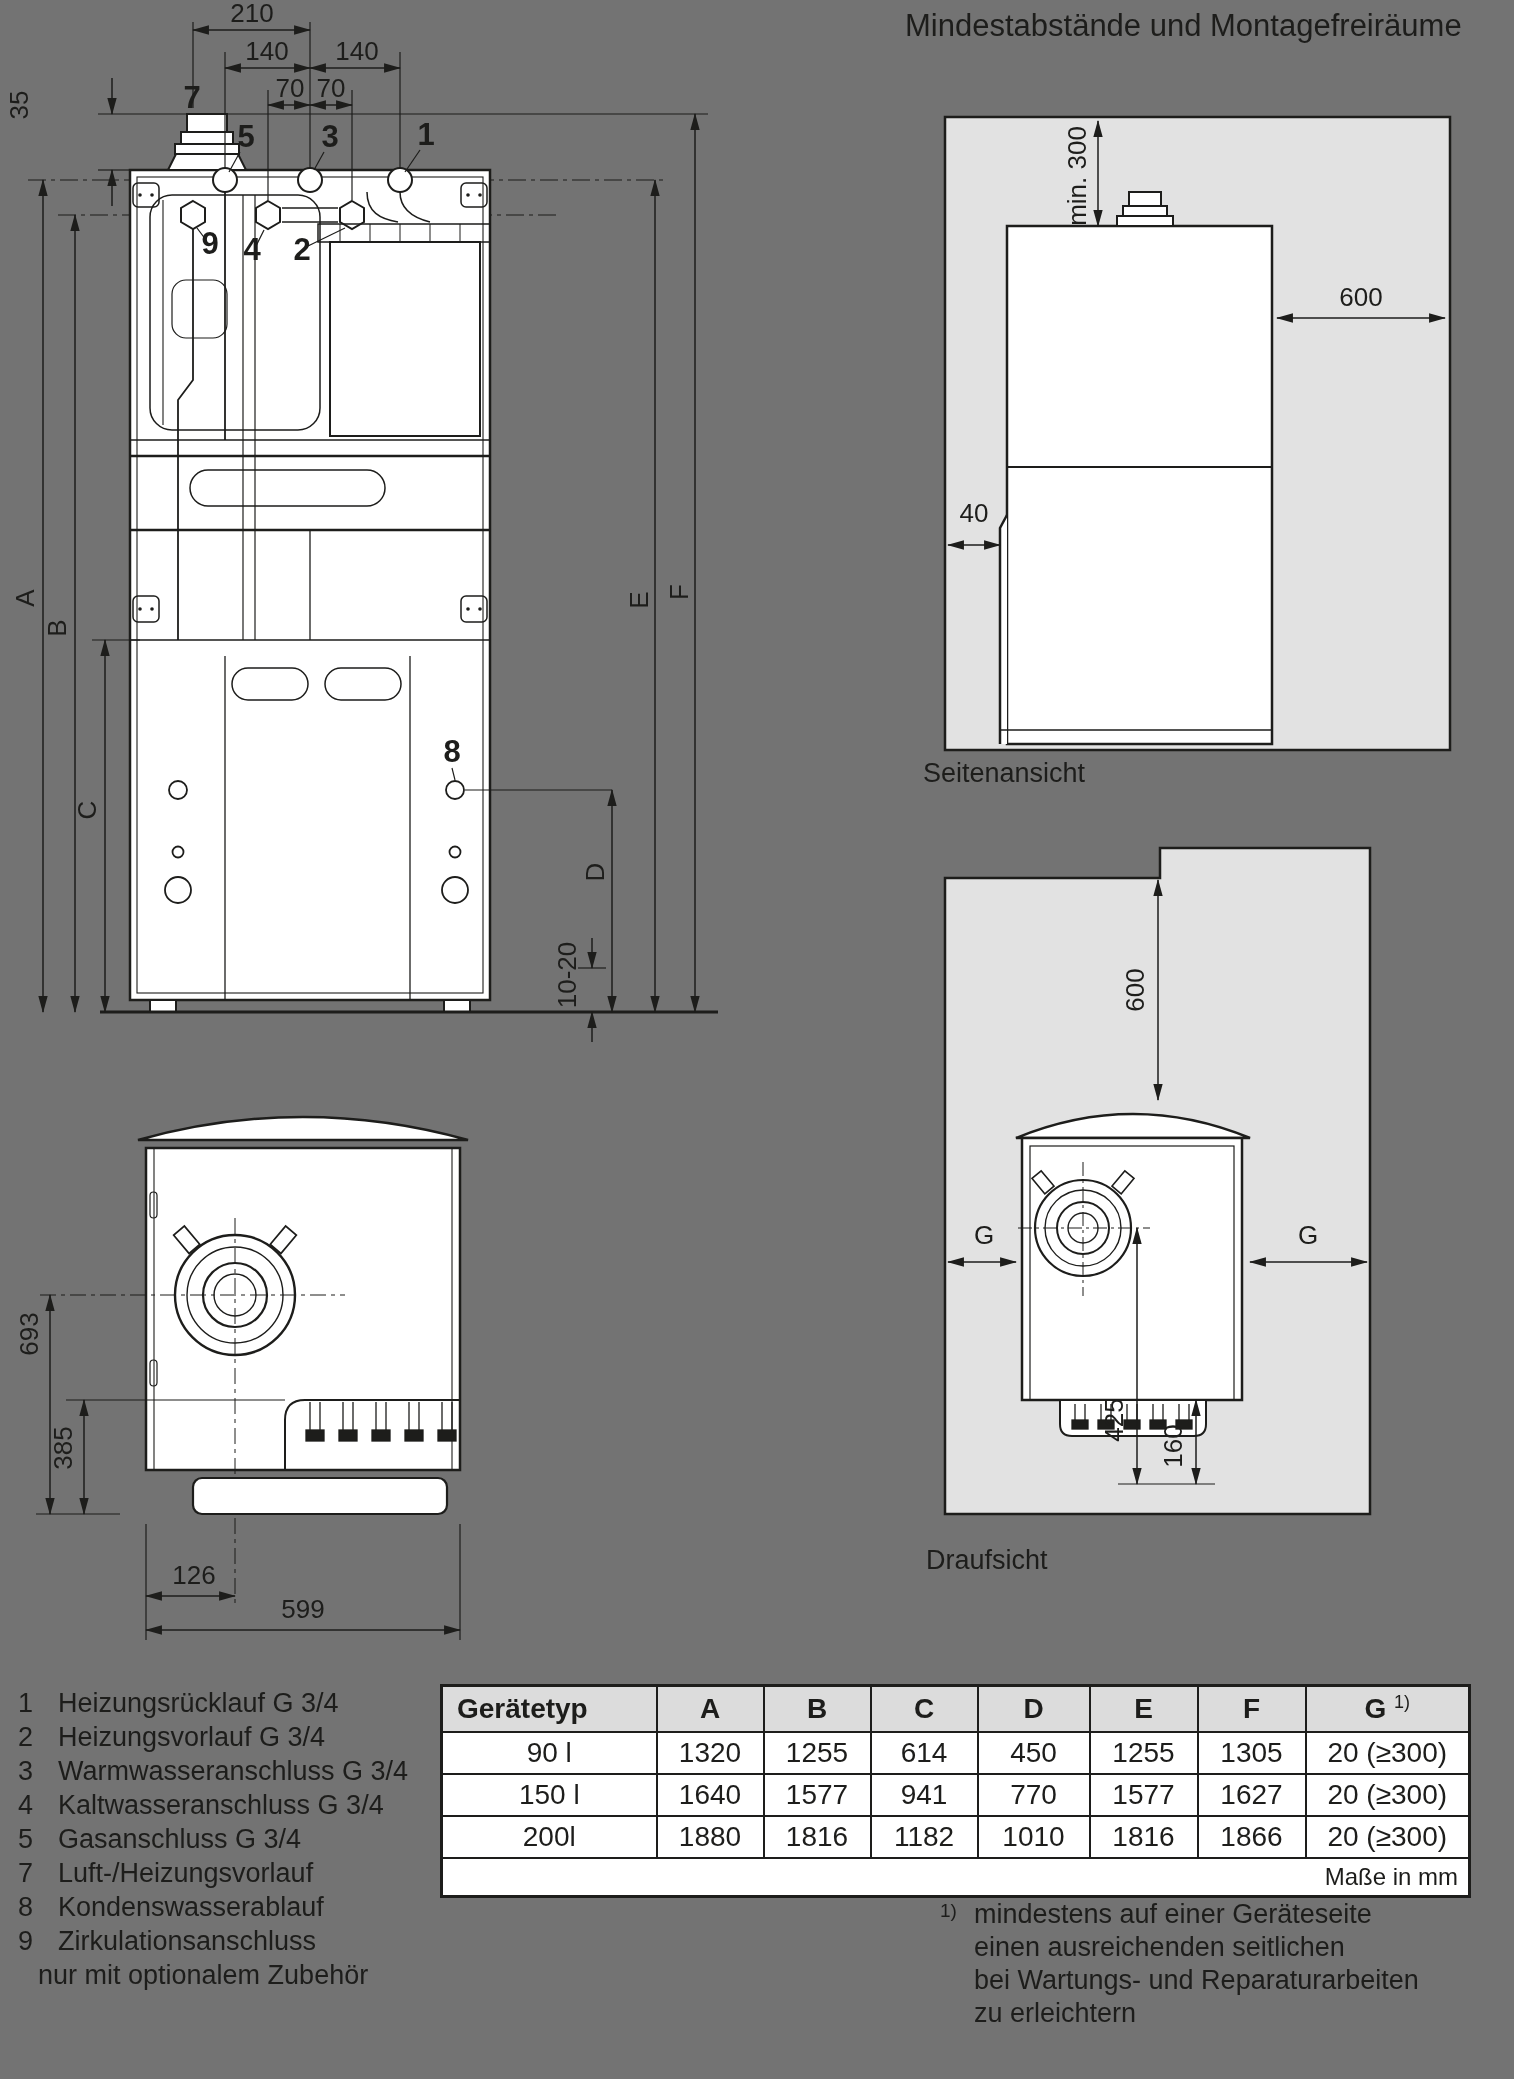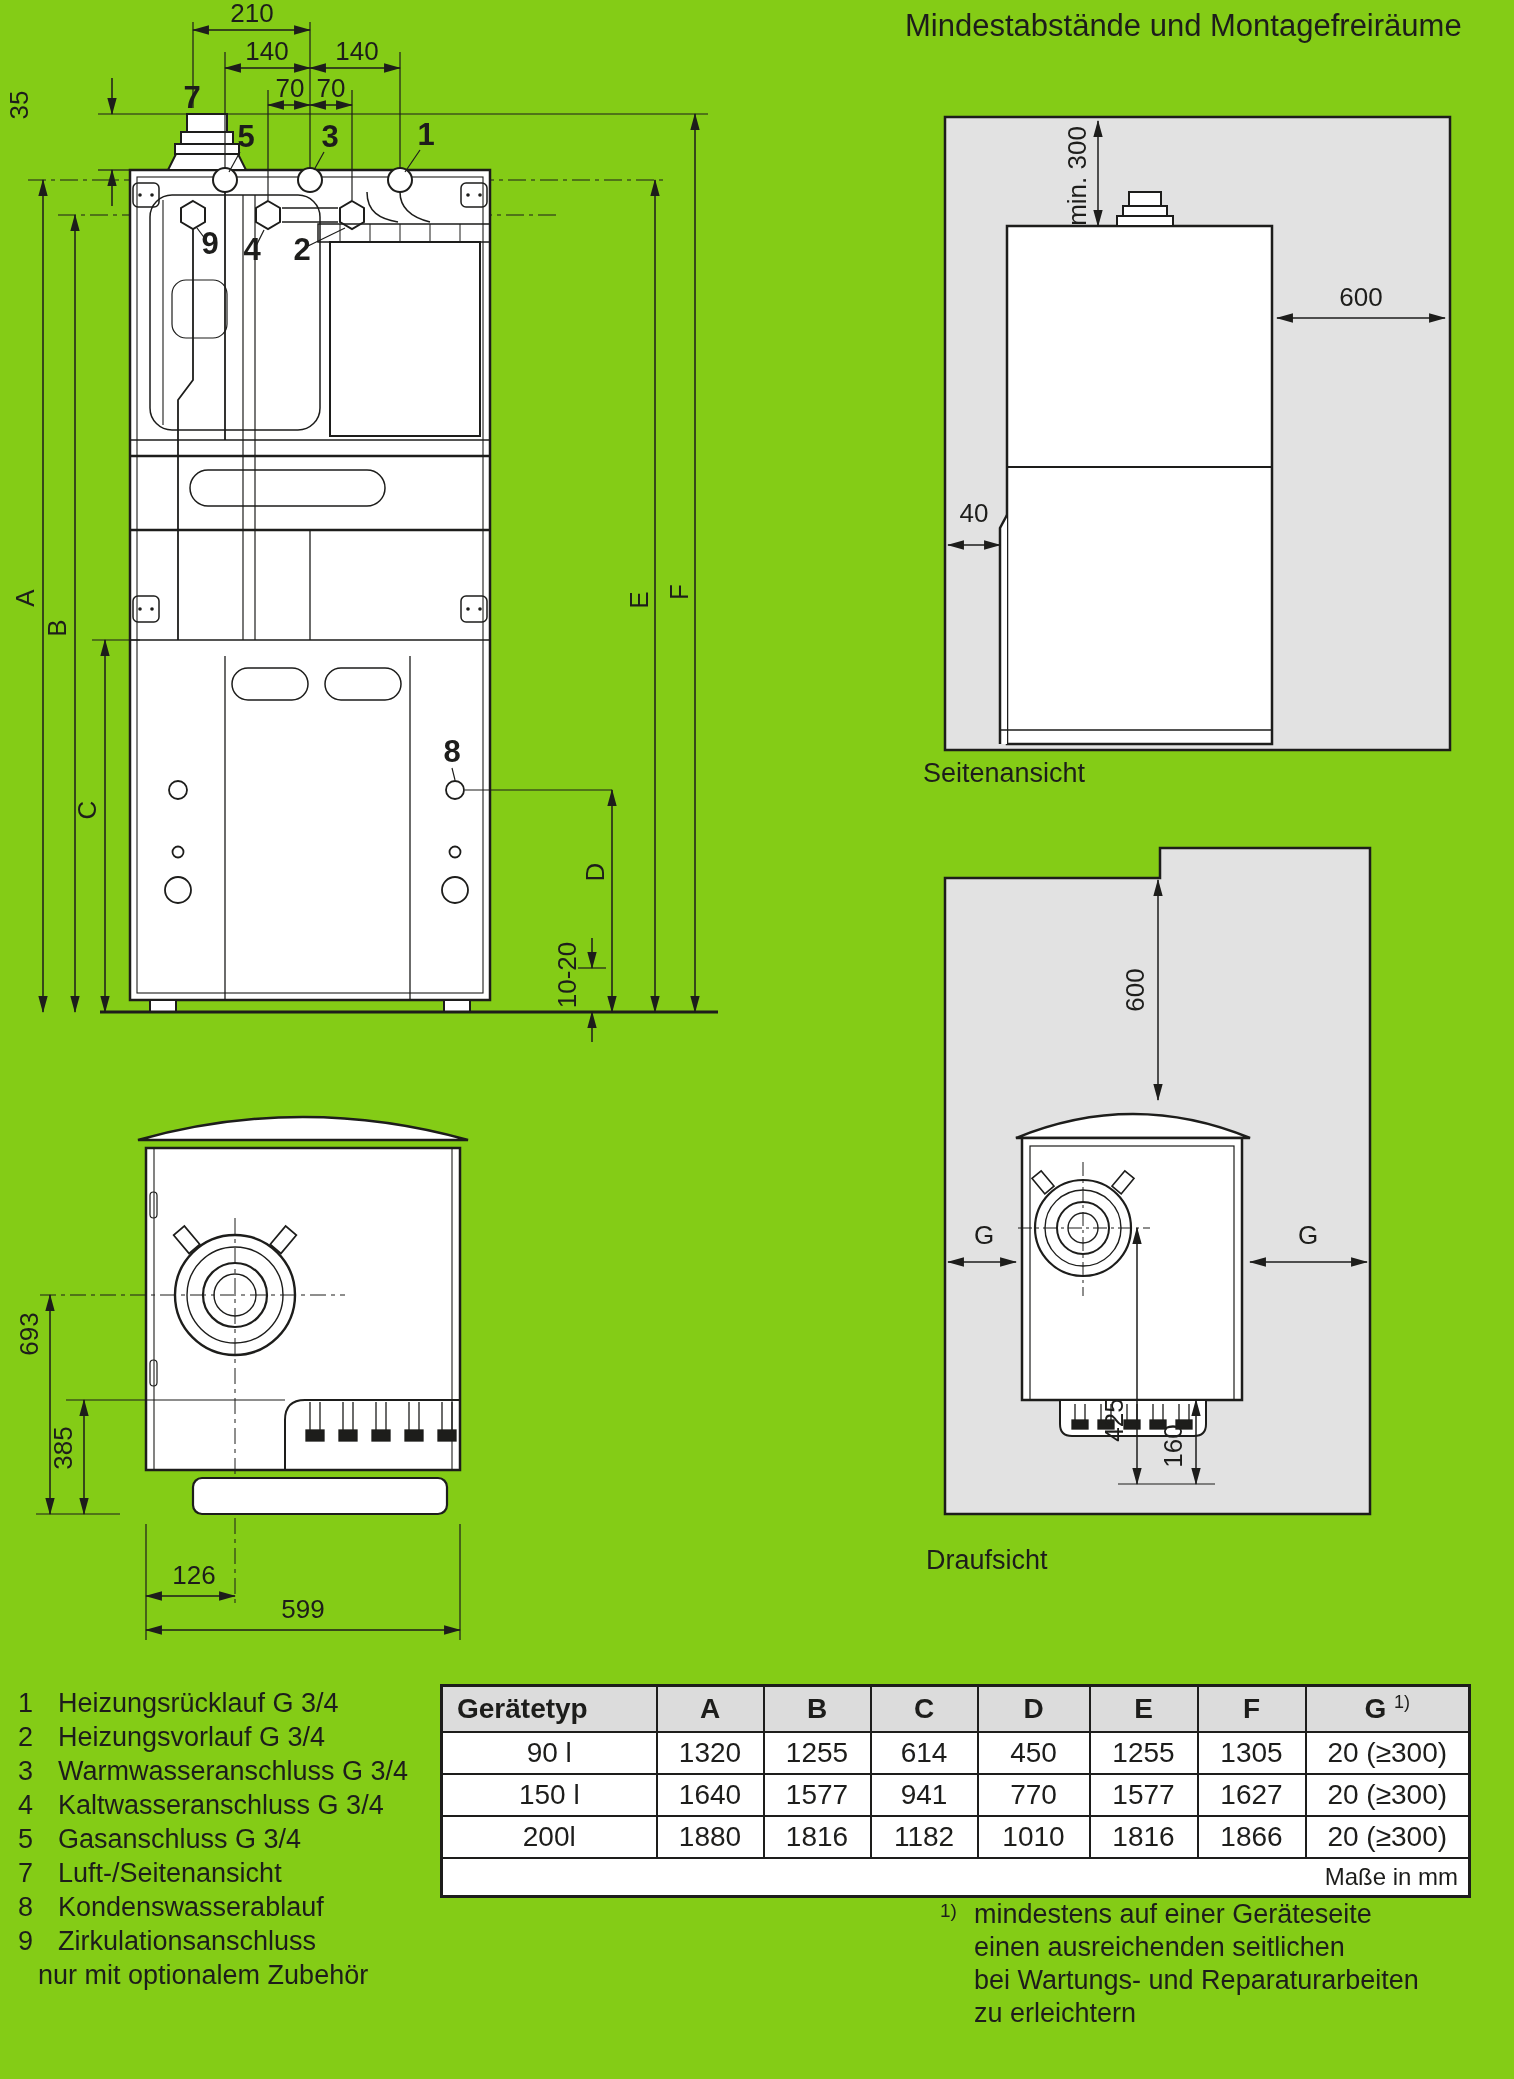--- a/index.html
+++ b/index.html
@@ -1,16 +1,16 @@
 <!DOCTYPE html>
 <html><head>
 <meta charset="utf-8">
 <style>
   html,body{margin:0;padding:0;background:#fff;}
-  .canvas{position:relative;width:1514px;height:2079px;background:#84cc16;
+  .canvas{position:relative;width:1514px;height:2079px;background:#737373;
           font-family:"Liberation Sans",sans-serif;color:#1d1d1b;overflow:hidden;}
   .canvas svg{position:absolute;left:0;top:0;}
   svg text{font-family:"Liberation Sans",sans-serif;font-size:26px;fill:#1d1d1b;}
   svg text.bnum{font-size:31px;font-weight:bold;}
   .lbl{position:absolute;font-size:27px;white-space:nowrap;}
   .title{position:absolute;left:905px;top:8px;font-size:31px;white-space:nowrap;}
   
   .legend{position:absolute;left:18px;top:1686px;font-size:27px;line-height:34px;}
   .legend .row{display:flex;}
   .legend .num{width:40px;flex:0 0 40px;}
@@ -344,21 +344,21 @@
   <div class="row">
         <span class="num">4</span>
         <span>Kaltwasseranschluss G 3/4</span>
       </div>
   <div class="row">
         <span class="num">5</span>
         <span>Gasanschluss G 3/4</span>
       </div>
   <div class="row">
         <span class="num">7</span>
-        <span>Luft-/Seitenansicht</span>
+        <span>Luft-/Heizungsvorlauf</span>
       </div>
   <div class="row">
         <span class="num">8</span>
         <span>Kondenswasserablauf</span>
       </div>
   <div class="row">
         <span class="num">9</span>
         <span>Zirkulationsanschluss</span>
       </div>
   <div class="note">nur mit optionalem Zubehör</div>

